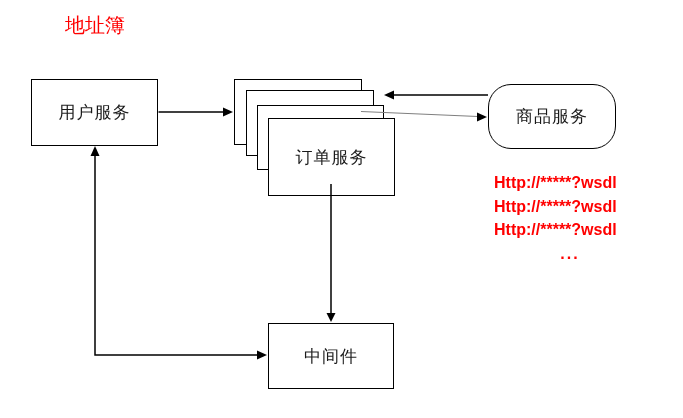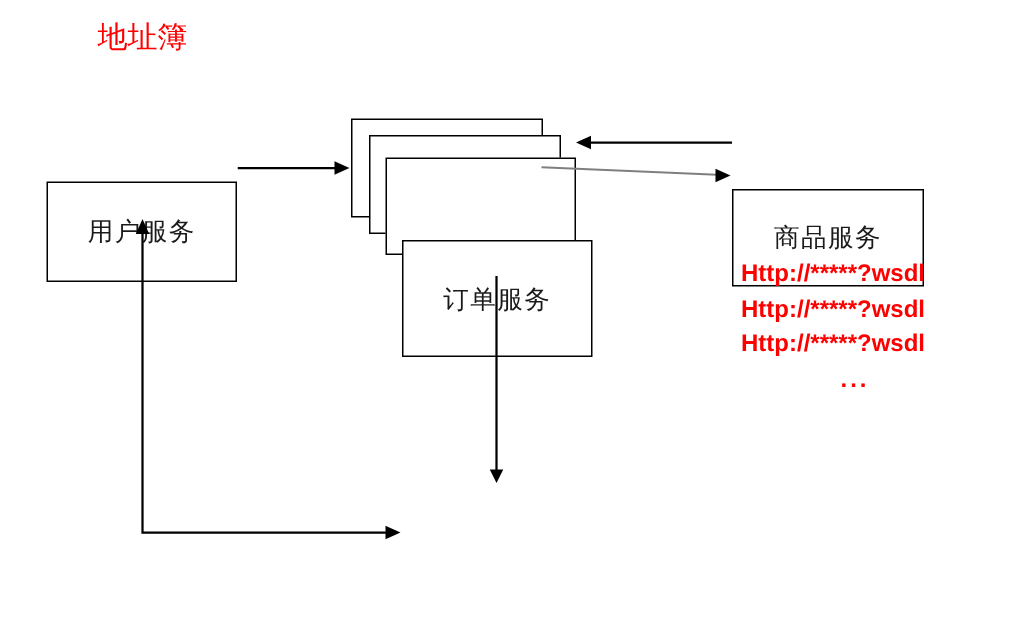--- a/index.html
+++ b/index.html
@@ -31,34 +31,33 @@
     box-sizing: border-box;
     border: 1.5px solid #000000;
     background: #ffffff;
     display: flex;
     align-items: center;
     justify-content: center;
     font-size: 17px;
     letter-spacing: 1px;
     color: #1a1a1a;
     white-space: nowrap;
-    margin-top: 42px;
   }
   .stack-card {
     position: absolute;
     box-sizing: border-box;
     border: 1.5px solid #000000;
     background: #ffffff;
   }
   #node-user       { left: 31px;  top: 79px;  width: 127px; height: 67px; }
   #stack-card-1    { left: 234px; top: 79px;  width: 128px; height: 66px; }
   #stack-card-2    { left: 246px; top: 90px;  width: 128px; height: 66px; }
   #stack-card-3    { left: 257px; top: 105px; width: 127px; height: 65px; }
   #node-order      { left: 268px; top: 118px; width: 127px; height: 78px; }
-  #node-product    { left: 488px; top: 84px;  width: 128px; height: 65px; }
+  #node-product    { left: 488px; top: 84px;  width: 128px; height: 65px; border-radius: 23px; }
   #node-middleware { left: 268px; top: 323px; width: 126px; height: 66px; }
 
   .wsdl-block {
     position: absolute;
     left: 494px;
     top: 171px;
     width: 152px;
     color: #ff0000;
     font-size: 16px;
     line-height: 23.5px;
@@ -93,20 +92,23 @@
   <div class="stack-card" id="stack-card-2"></div>
   <div class="stack-card" id="stack-card-3"></div>
   <div class="node" id="node-order">
     <span>订单服务</span>
   </div>
 
   <div class="node" id="node-product">
     <span>商品服务</span>
   </div>
 
+  <div class="node" id="node-middleware">
+    <span>中间件</span>
+  </div>
 
   <div class="wsdl-block">
     <div>Http://*****?wsdl</div>
     <div>Http://*****?wsdl</div>
     <div>Http://*****?wsdl</div>
     <div class="ellipsis-line">...</div>
   </div>
 
   <svg id="edges-overlay" viewBox="0 0 683 418" xmlns="http://www.w3.org/2000/svg">
 

